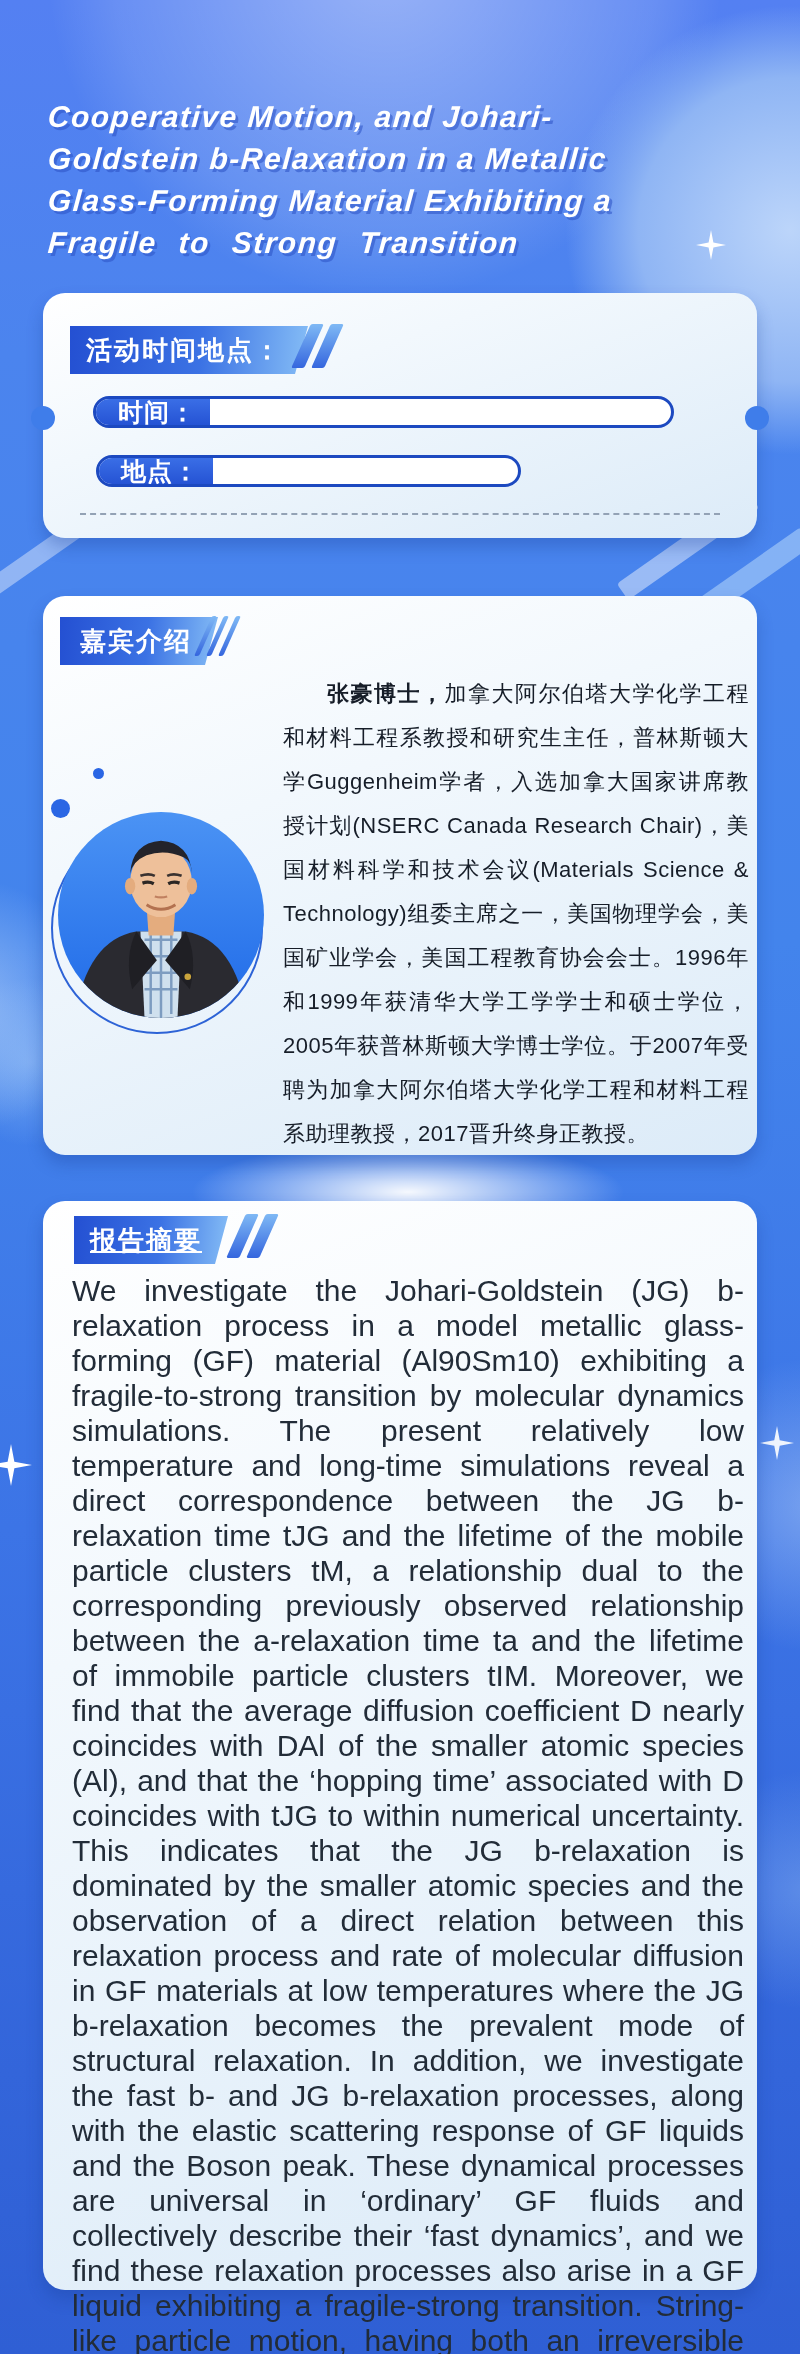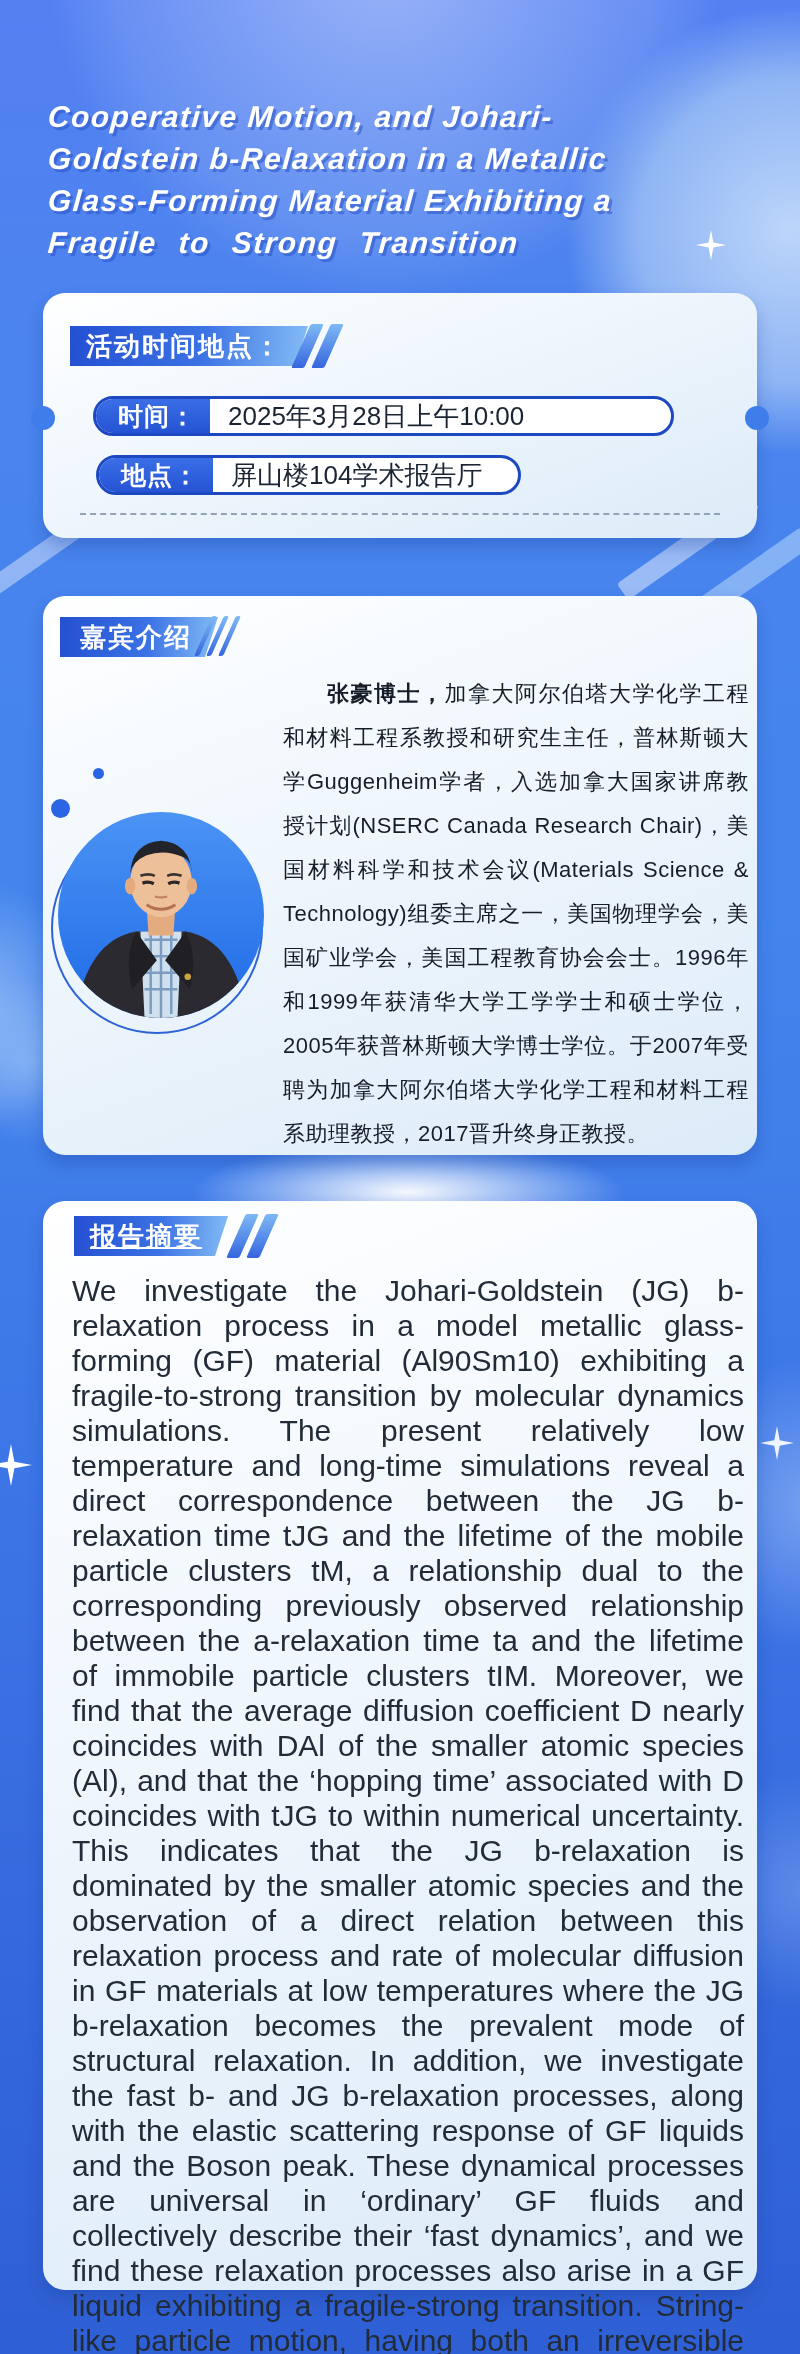--- a/index.html
+++ b/index.html
@@ -39,34 +39,34 @@
   }
   .title-line.last { display:block; word-spacing:12px; }
 
   
   .card {
     position:absolute; left:43px; width:714px; border-radius:22px;
     background:linear-gradient(160deg,#ffffff 0%, #f2f8fd 35%, #dcebf8 100%);
     box-shadow:0 9px 16px rgba(23,58,150,0.30);
   }
   .badge {
-    position:absolute; height:40px; display:flex; align-items:center;
+    position:absolute; height:48px; display:flex; align-items:center;
     padding:0 26px 0 16px; color:#ffffff; font-weight:bold; font-size:26px;
     letter-spacing:2px; white-space:nowrap;
     background:linear-gradient(95deg,#2450d2 0%, #3b72e4 55%, #85bdf6 100%);
     clip-path:polygon(0 0,100% 0,calc(100% - 13px) 100%,0 100%);
   }
   .slashes { position:absolute; display:flex; gap:7px; }
   .slash { width:13px; height:44px; transform:skewX(-24deg);
     background:linear-gradient(180deg,#7fb9f5,#3566de); border-radius:2px; }
   .slash.thin { width:5px; height:40px; }
 
   
   .event-row {
-    position:absolute; height:40px; border:3px solid #1c49c0; border-radius:21px;
+    position:absolute; height:32px; border:3px solid #1c49c0; border-radius:21px;
     background:#ffffff; display:flex; align-items:center; overflow:hidden;
   }
   .event-row-label {
     height:100%; display:flex; align-items:center; padding:0 14px 0 22px;
     background:linear-gradient(180deg,#3a6ee6,#2553d4); color:#ffffff;
     font-weight:bold; font-size:25px; letter-spacing:1px; flex:0 0 auto;
   }
   .event-row-value { font-size:26px; color:#1a2433; padding-left:18px; white-space:nowrap; }
   .dashed-divider { position:absolute; border-top:2px dashed #93a2b5; }
   .notch { position:absolute; width:24px; height:24px; border-radius:50%; background:#3f7dea; }
@@ -109,26 +109,24 @@
     <div class="badge" style="left:27px; top:33px;">
       <span>活动时间地点：</span>
     </div>
     <div class="slashes" style="left:258px; top:31px;">
       <div class="slash"></div>
       <div class="slash"></div>
     </div>
 
     <div class="event-row" style="left:50px; top:103px; width:581px;">
       <div class="event-row-label">时间：</div>
-      <div class="event-row-value">2025年3月28日上午10:00</div>
     </div>
 
     <div class="event-row" style="left:53px; top:162px; width:425px;">
       <div class="event-row-label">地点：</div>
-      <div class="event-row-value">屏山楼104学术报告厅</div>
     </div>
 
     <div class="dashed-divider" style="left:37px; top:220px; width:640px;"></div>
     <div class="notch" style="left:-12px; top:113px;"></div>
     <div class="notch" style="right:-12px; top:113px;"></div>
   </div>
 
   <div class="card" style="top:596px; height:559px;">
     <div class="badge" style="left:17px; top:21px;padding-left:20px;">
       <span>嘉宾介绍</span>

